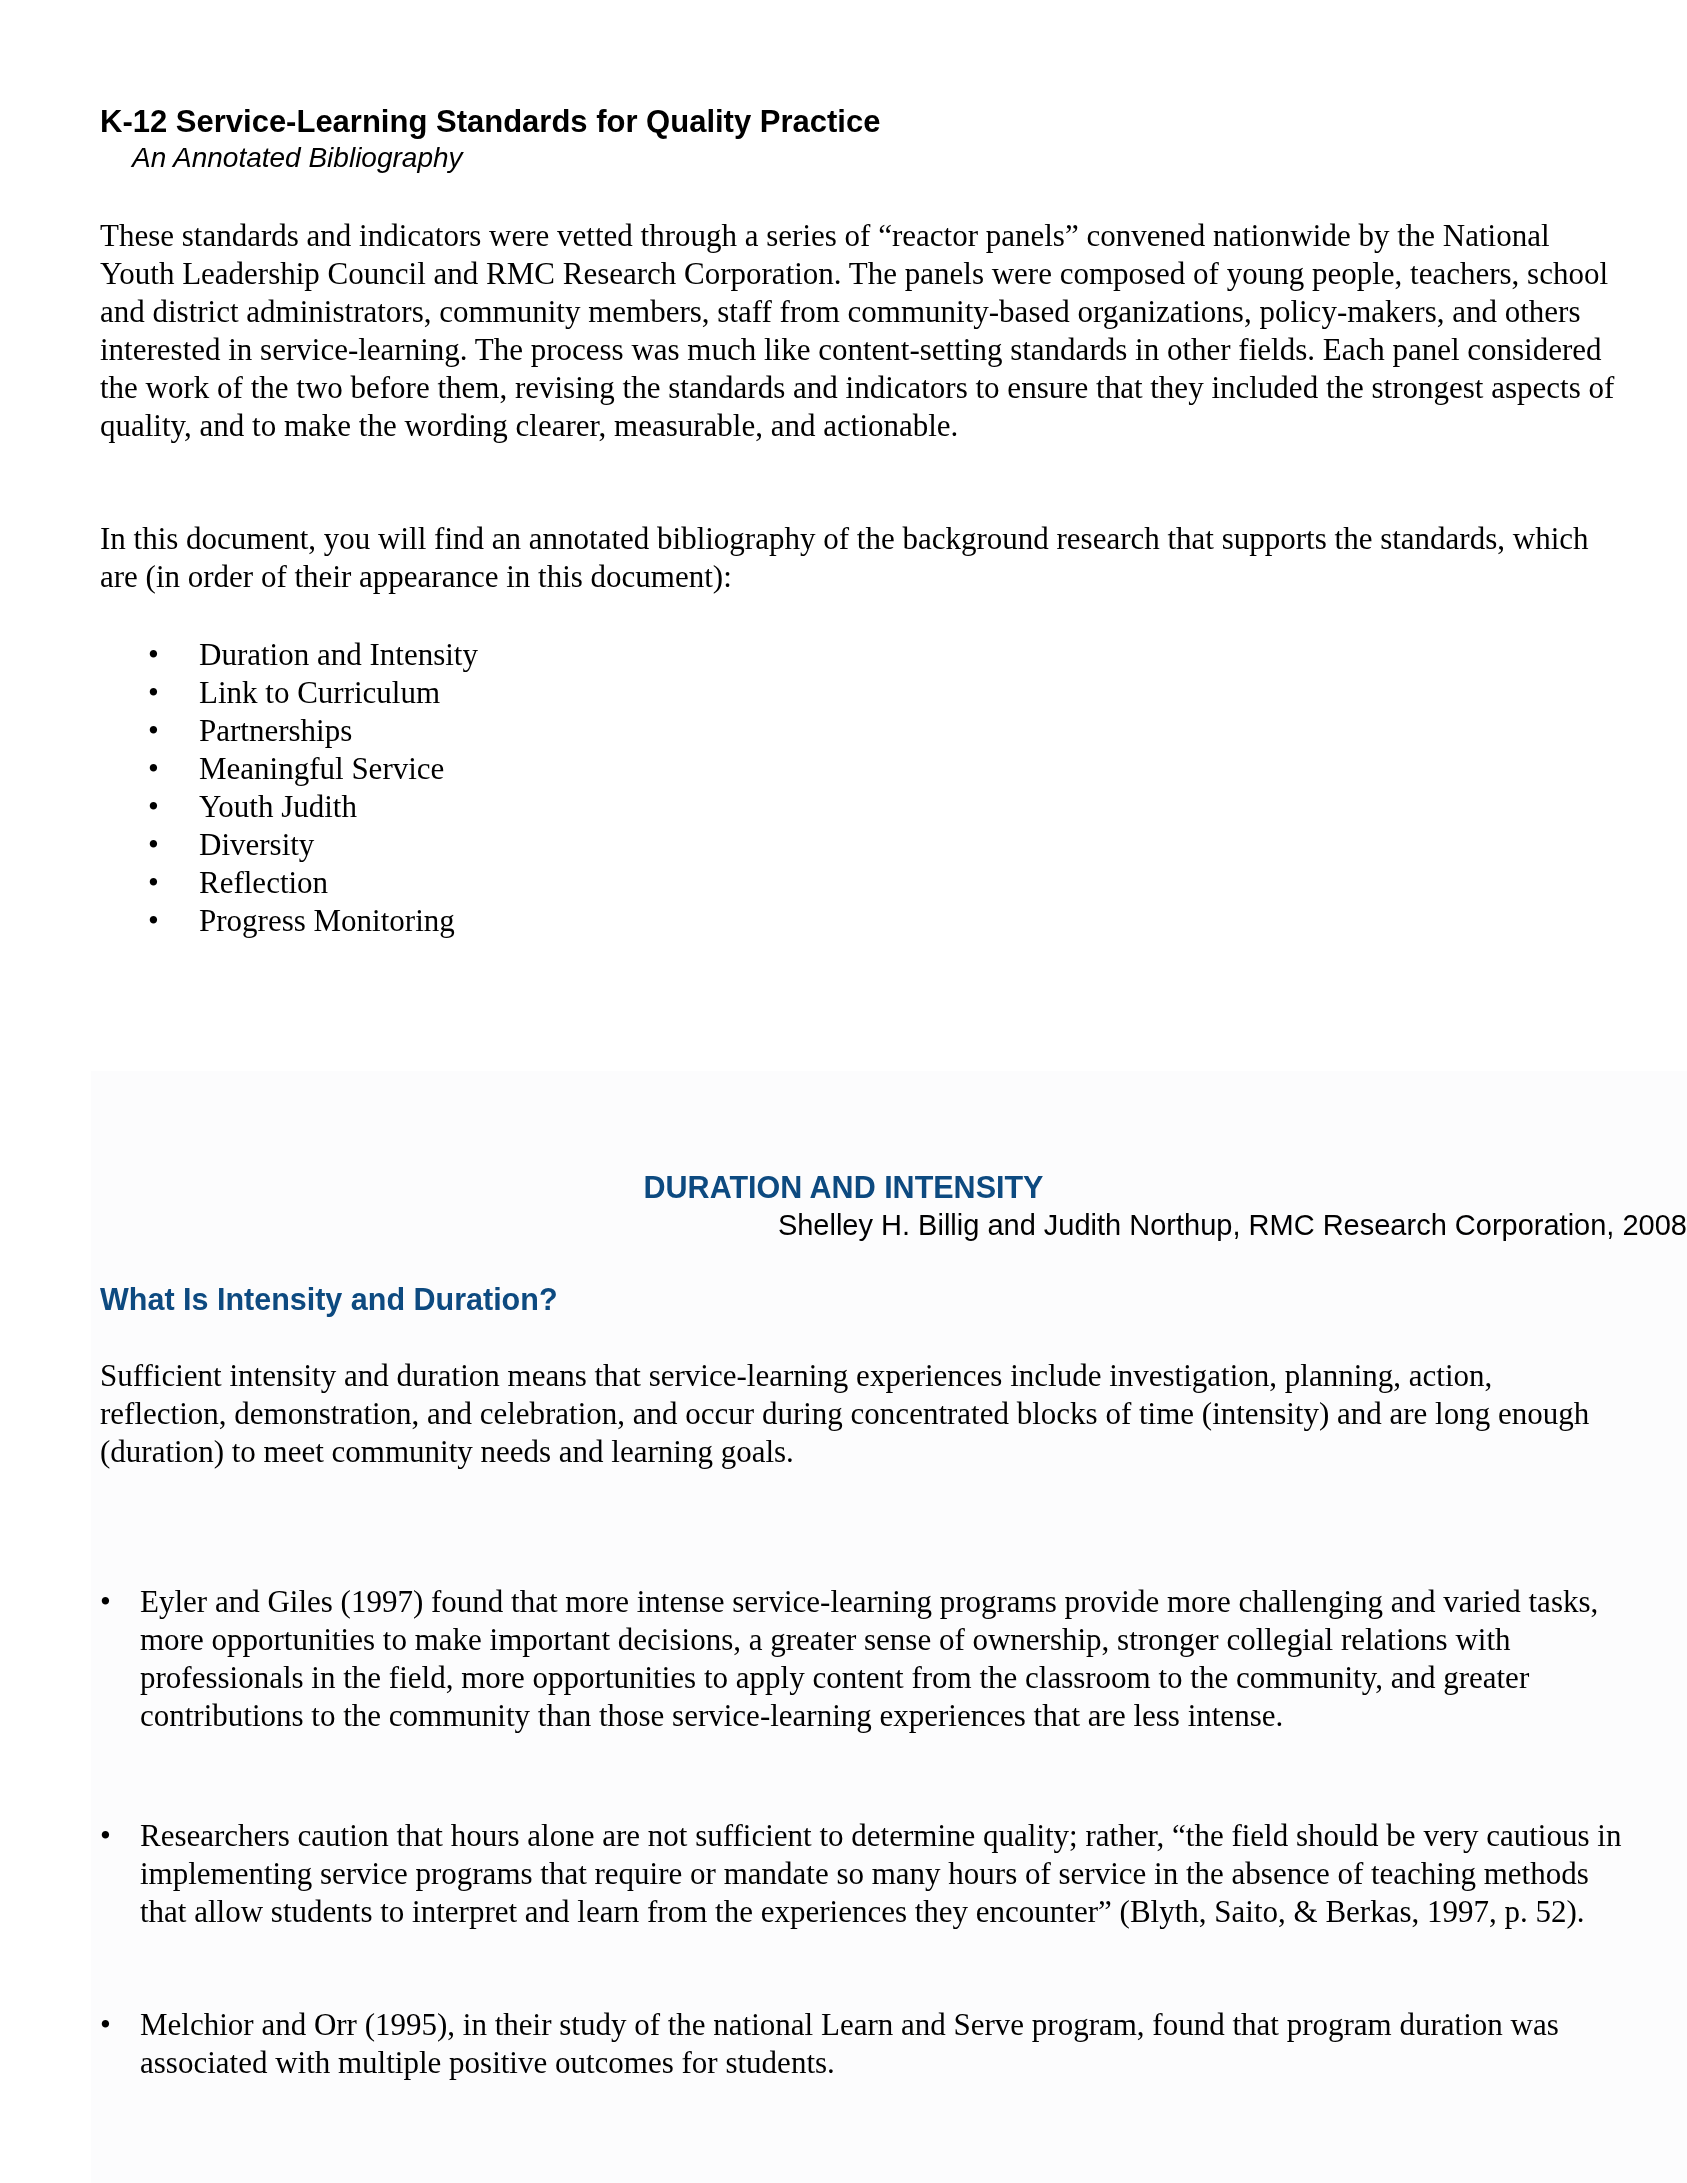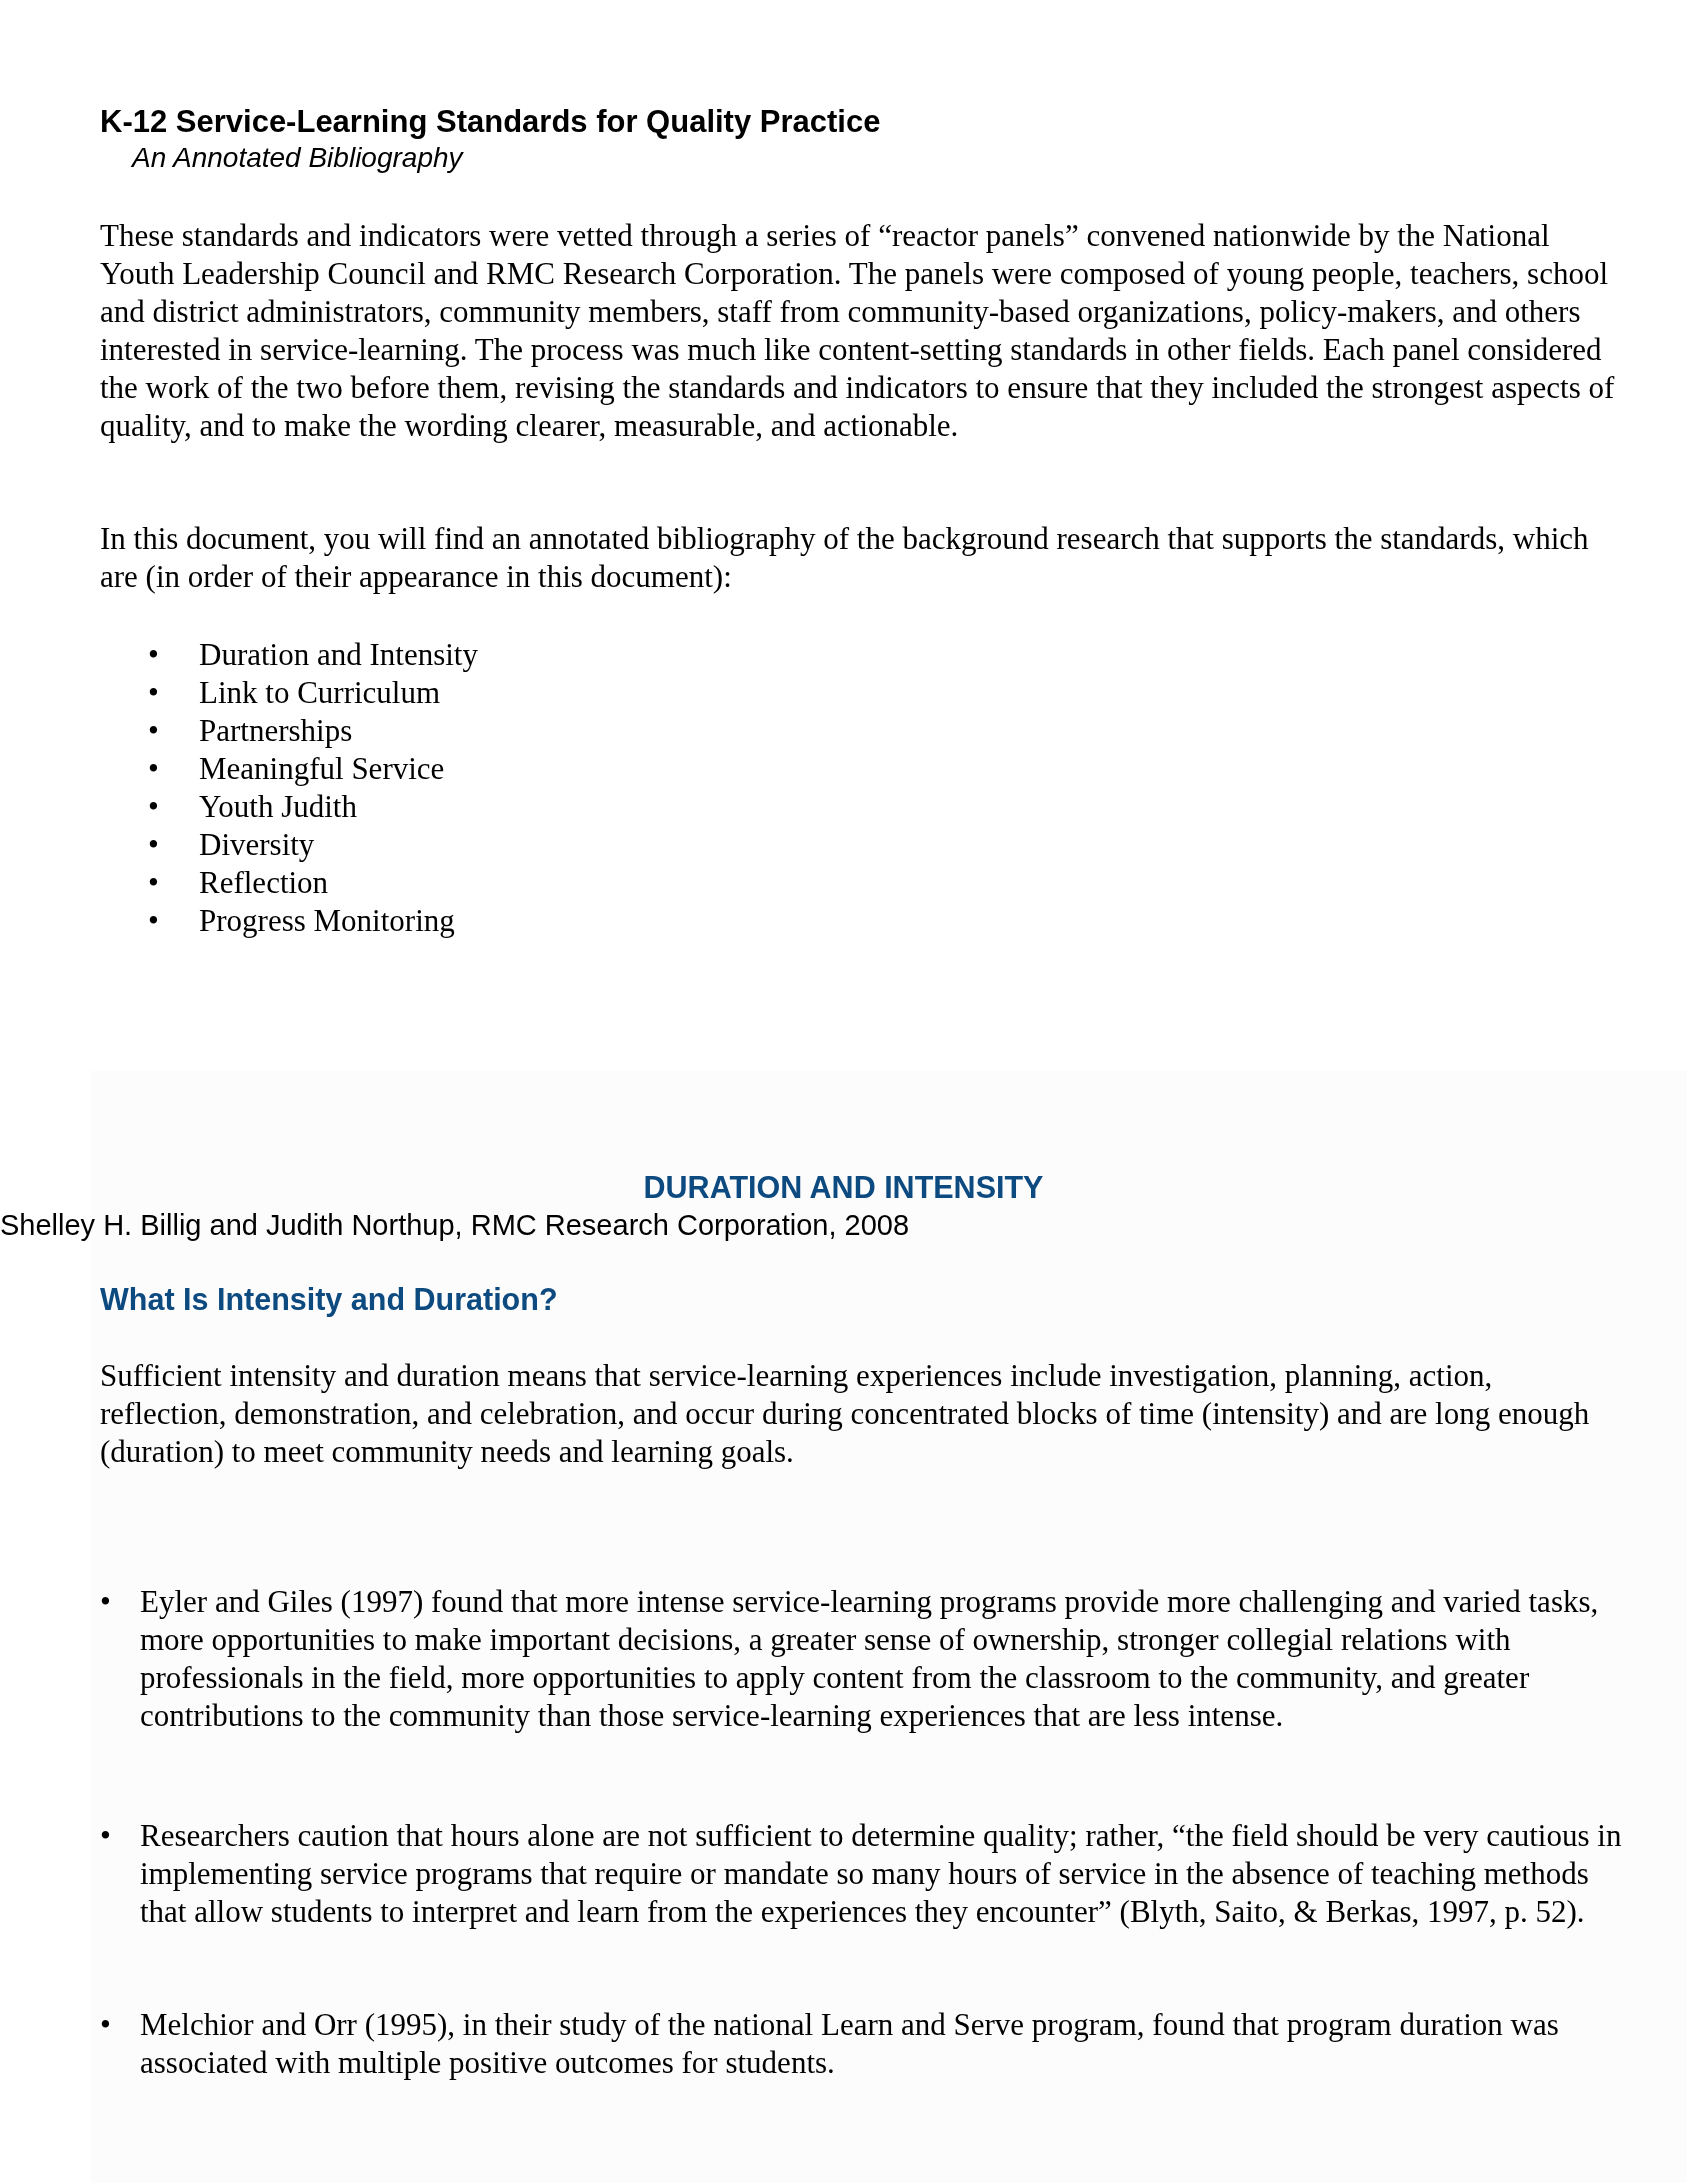--- a/index.html
+++ b/index.html
@@ -10,21 +10,21 @@
   .sans { font-family: "Liberation Sans", "DejaVu Sans", sans-serif; }
   .doc-title { position: absolute; left: 100px; top: 104px; font-size: 31px; font-weight: bold; color: #000; }
   .doc-subtitle { position: absolute; left: 100px; top: 142px; font-size: 28px; font-style: italic; color: #000; margin-left: 32px; }
   .para { position: absolute; left: 100px; width: 1524px; font-size: 31px; line-height: 38px; margin: 0; font-family: Liberation Serif, serif; }
   .std-list { position: absolute; left: 0; top: 636px; margin: 0; padding: 0; list-style: none; }
   .std-list li { position: relative; height: 38px; line-height: 38px; font-size: 31px; }
   .std-list .bullet { position: absolute; left: 148px; top: 0; }
   .std-list .label { position: absolute; left: 199px; top: 0; white-space: nowrap; }
   a.link { color: #1a3fd6; text-decoration: underline; }
   .section-title { position: absolute; left: 0; width: 1687px; text-align: center; top: 1170px; font-size: 30.5px; font-weight: bold; color: #0d4a80; }
-  .section-author { position: absolute; left: 0; width: 1687px; text-align: left; top: 1209px; font-size: 29px; color: #000; }
+  .section-author { position: absolute; left: 0; width: 1687px; text-align: right; top: 1209px; font-size: 29px; color: #000; }
   .h2 { position: absolute; left: 100px; font-size: 30.5px; font-weight: bold; color: #0d4a80; }
   .bul-para { position: absolute; left: 100px; width: 1532px; font-size: 31px; line-height: 38px; }
   .bul-para .dot { position: absolute; left: 0; top: 0; }
   .bul-para .txt { margin-left: 40px; display: block; }
 </style>
 </head>
 <body>
 
 <div class="page">
   <div class="lower-panel"></div>

